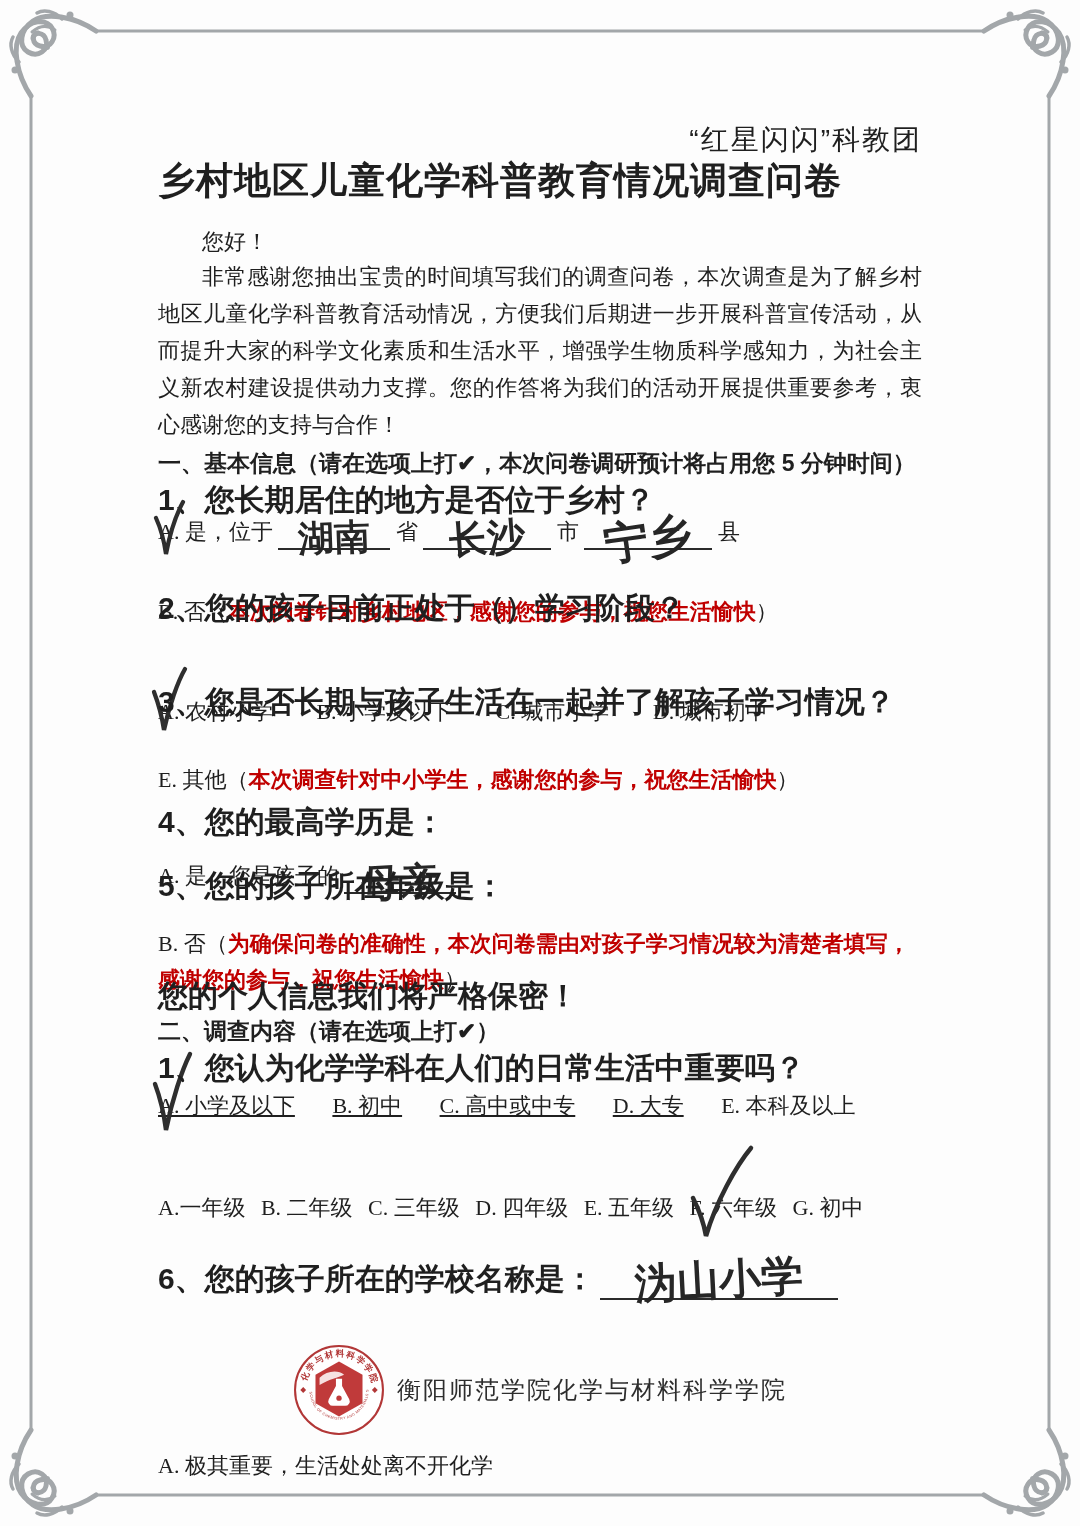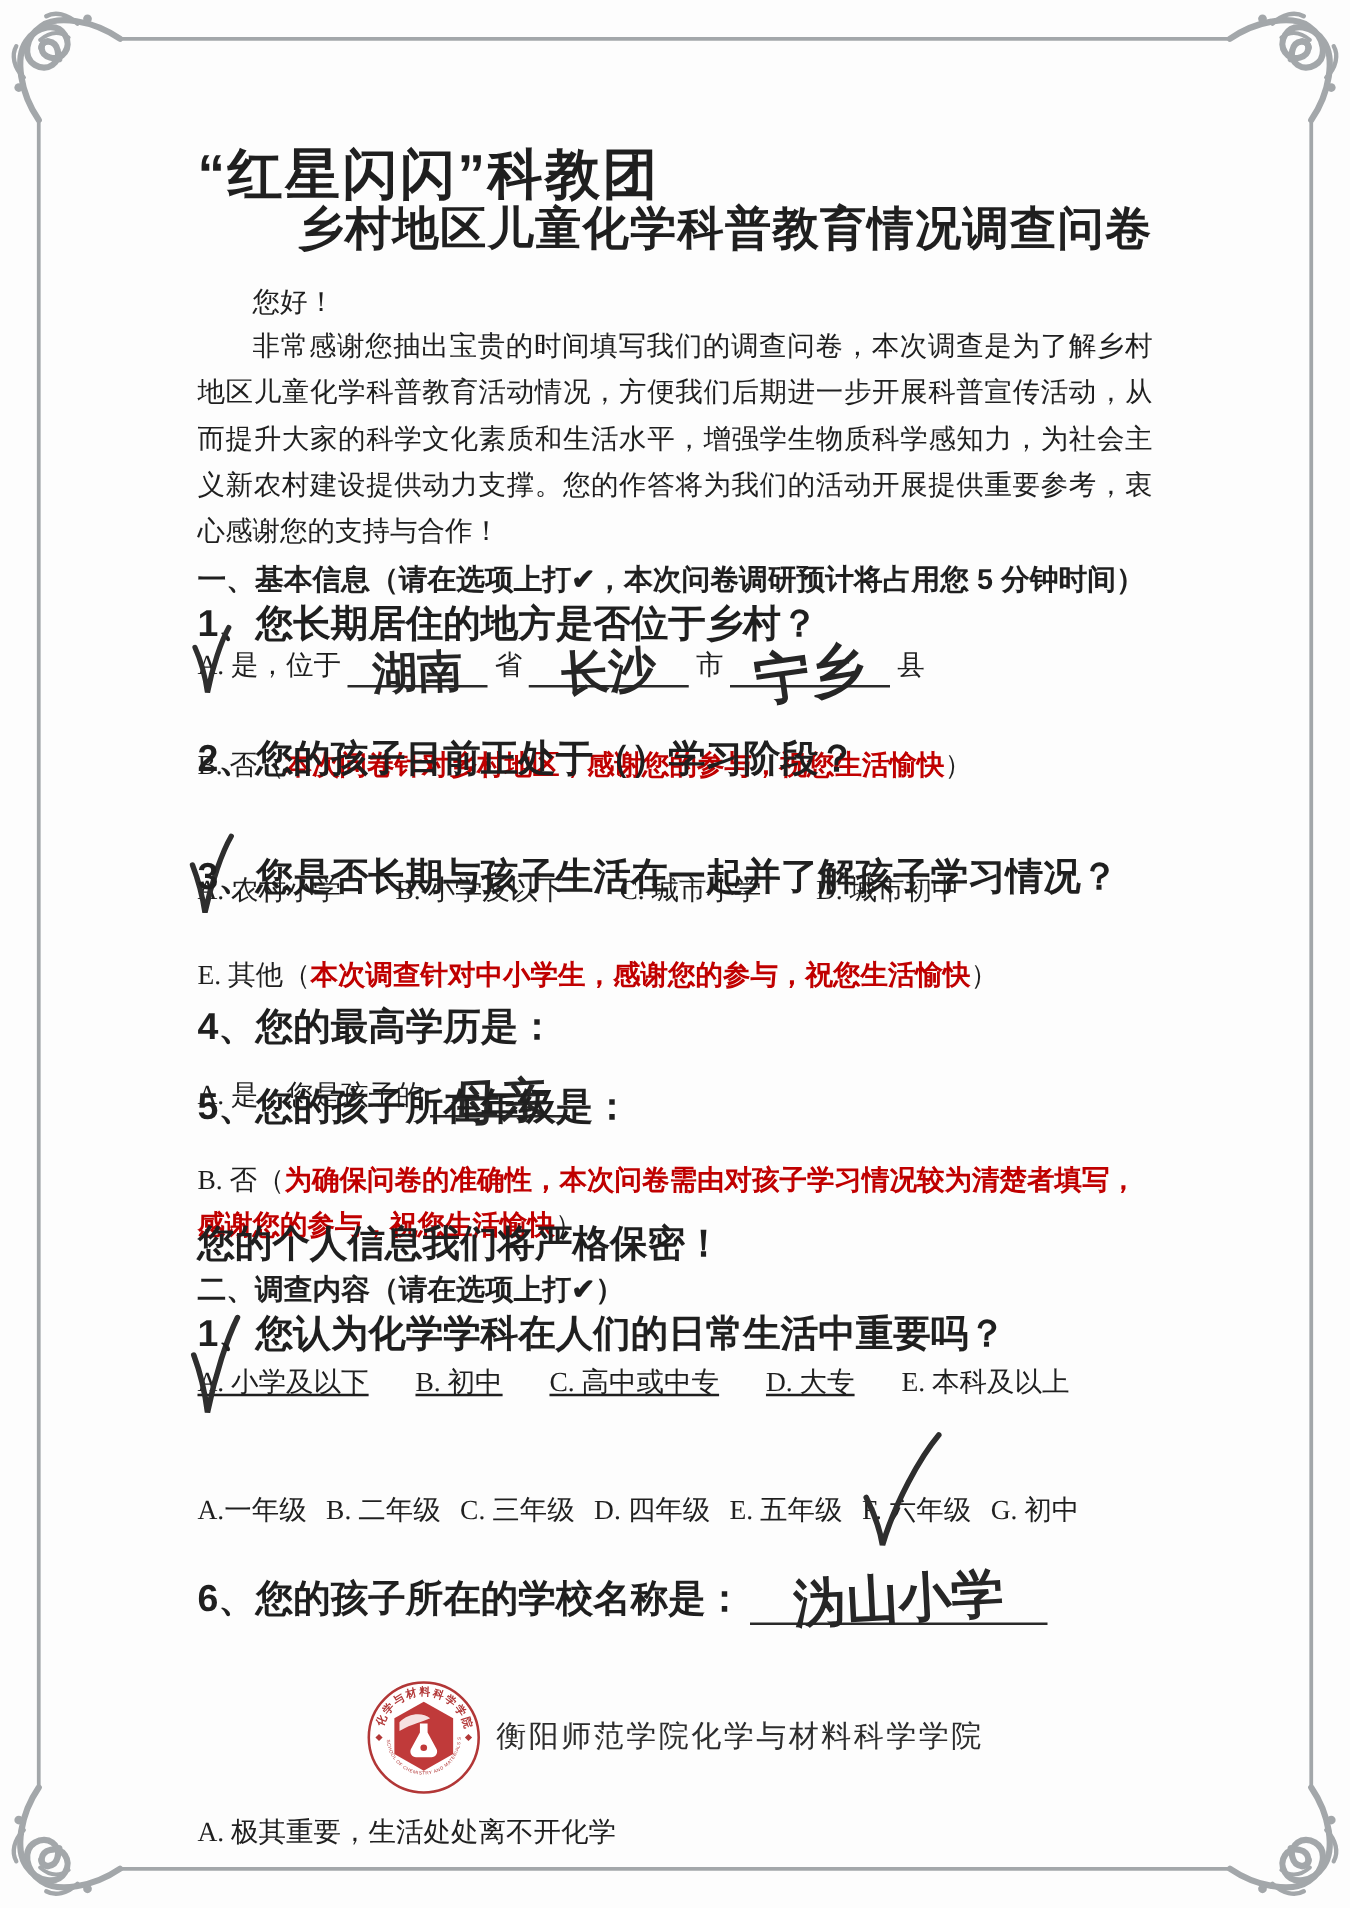--- a/index.html
+++ b/index.html
@@ -1,21 +1,21 @@
 <!DOCTYPE html>
 <html><head>
 <meta charset="utf-8">
 <style>
   html,body{margin:0;padding:0;}
   body{width:1080px;height:1526px;position:relative;background:#fdfdfd;overflow:hidden;
        font-family:"Liberation Serif",serif;color:#1f1f1f;}
   .frame{position:absolute;left:0;top:0;}
   .abs{position:absolute;left:158px;width:764px;}
-  .title1{font-family:"Liberation Sans",sans-serif;font-weight:700;font-size:44px;line-height:40px;text-align:left;letter-spacing:2px;}
-  .title2{font-family:Liberation Sans, sans-serif;font-weight:700;font-size:37px;line-height:42px;text-align:right;letter-spacing:1px;}
+  .title1{font-family:"Liberation Sans",sans-serif;font-weight:400;font-size:28px;line-height:40px;text-align:right;letter-spacing:2px;}
+  .title2{font-family:Liberation Mono, monospace;font-weight:700;font-size:37px;line-height:42px;text-align:left;letter-spacing:1px;}
   .body-text{font-size:22px;line-height:36px;}
   .indent{text-indent:2em;}
   .intro{line-height:37px;text-align:justify;}
   .heading{font-family:Liberation Sans, sans-serif;font-weight:700;font-size:23px;line-height:34px;}
   .qlabel{font-family:"Liberation Sans",sans-serif;font-weight:700;font-size:30px;line-height:32px;}
   .row{font-size:22px;line-height:36px;position:relative;}
   .red{color:#C00000;font-weight:700;font-family:"Liberation Sans",sans-serif;margin-top:33px;}
   .blank{display:inline-block;border-bottom:2px solid #2a2a2a;text-align:center;height:32px;vertical-align:bottom;}
   .hw{font-weight:700;color:#262626;display:inline-block;position:relative;white-space:nowrap;}
   .check{position:absolute;pointer-events:none;}

